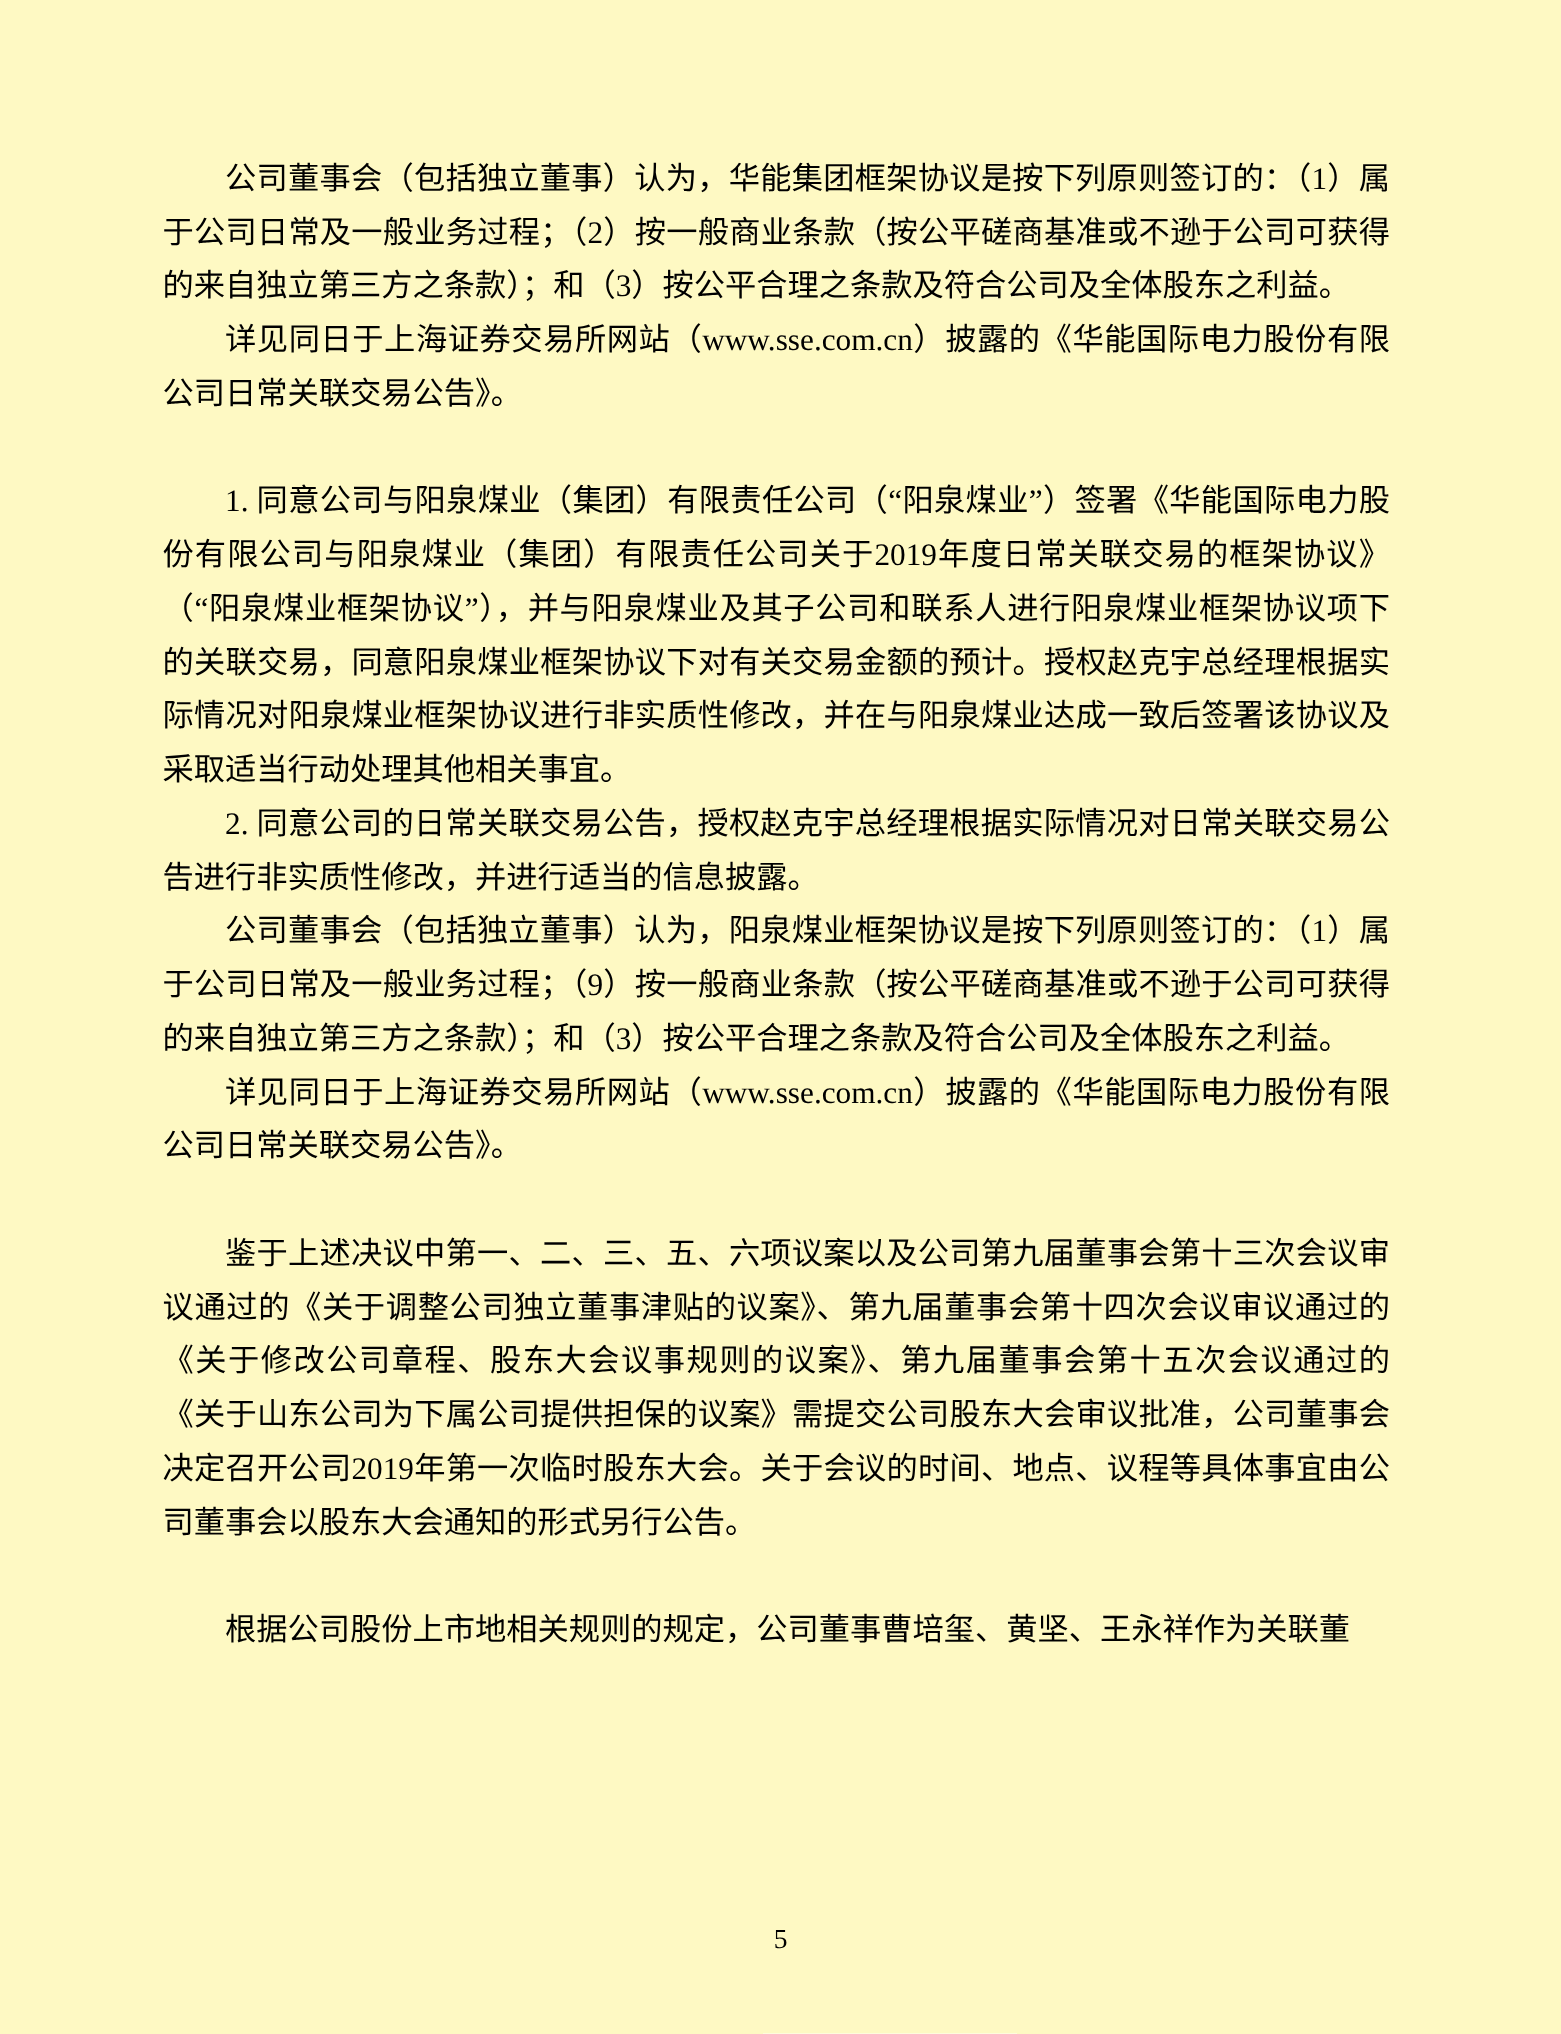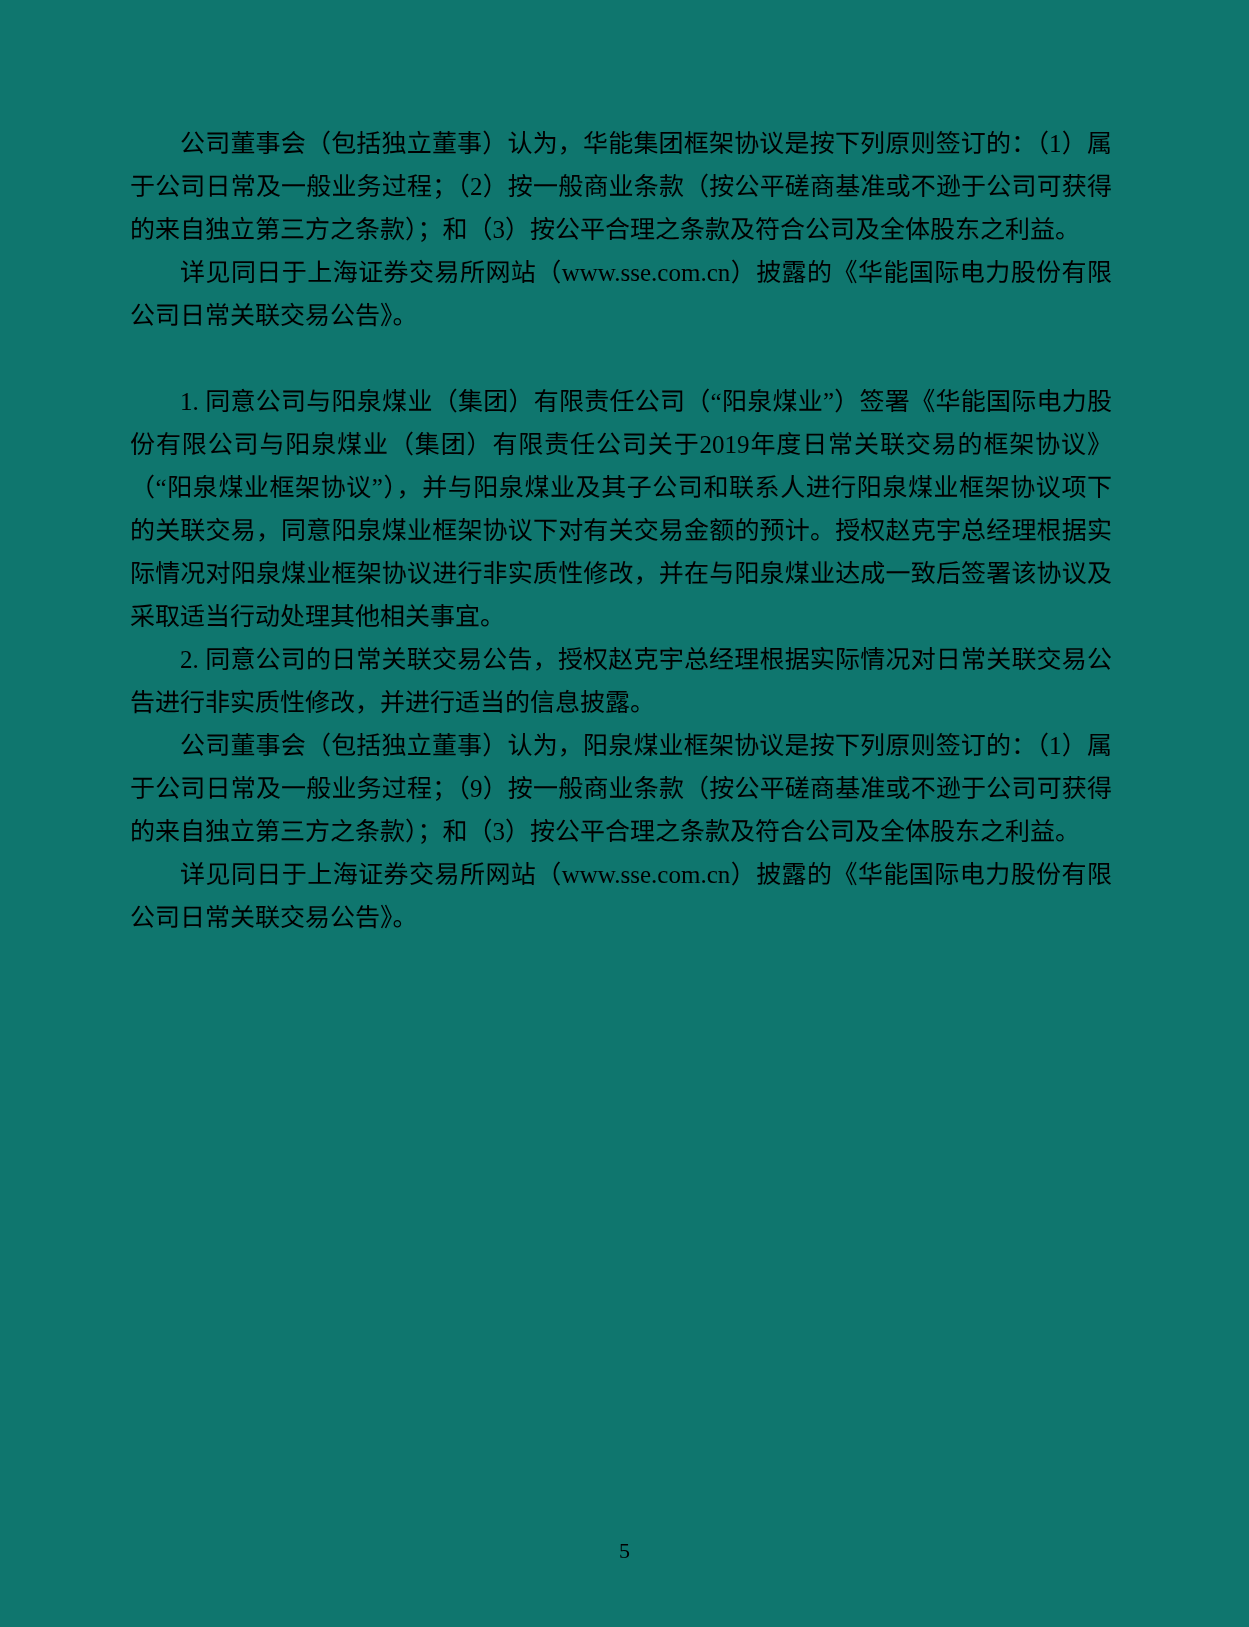--- a/index.html
+++ b/index.html
@@ -4,21 +4,21 @@
 <style>
   html, body {
     margin: 0;
     padding: 0;
     background: #ffffff;
   }
   .page {
     position: relative;
     width: 1249px;
     height: 1627px;
-    background: #0f766e;
+    background: #fef9c3;
     color: #000000;
     font-family: "Liberation Serif", "DejaVu Serif", serif;
     overflow: hidden;
   }
   .content {
     position: absolute;
     left: 130px;
     top: 122px;
     width: 982px;
   }
@@ -54,18 +54,20 @@
 <main class="page">
   <section class="content" id="doc-body">
       <p class="para">公司董事会（包括独立董事）认为，华能集团框架协议是按下列原则签订的：（1）属于公司日常及一般业务过程；（2）按一般商业条款（按公平磋商基准或不逊于公司可获得的来自独立第三方之条款）；和（3）按公平合理之条款及符合公司及全体股东之利益。</p>
       <p class="para">详见同日于上海证券交易所网站（www.sse.com.cn）披露的《华能国际电力股份有限公司日常关联交易公告》。</p>
       <div class="spacer"></div>
       <p class="para">1. 同意公司与阳泉煤业（集团）有限责任公司（“阳泉煤业”）签署《华能国际电力股份有限公司与阳泉煤业（集团）有限责任公司关于2019年度日常关联交易的框架协议》（“阳泉煤业框架协议”），并与阳泉煤业及其子公司和联系人进行阳泉煤业框架协议项下的关联交易，同意阳泉煤业框架协议下对有关交易金额的预计。授权赵克宇总经理根据实际情况对阳泉煤业框架协议进行非实质性修改，并在与阳泉煤业达成一致后签署该协议及采取适当行动处理其他相关事宜。</p>
       <p class="para">2. 同意公司的日常关联交易公告，授权赵克宇总经理根据实际情况对日常关联交易公告进行非实质性修改，并进行适当的信息披露。</p>
       <p class="para">公司董事会（包括独立董事）认为，阳泉煤业框架协议是按下列原则签订的：（1）属于公司日常及一般业务过程；（9）按一般商业条款（按公平磋商基准或不逊于公司可获得的来自独立第三方之条款）；和（3）按公平合理之条款及符合公司及全体股东之利益。</p>
       <p class="para">详见同日于上海证券交易所网站（www.sse.com.cn）披露的《华能国际电力股份有限公司日常关联交易公告》。</p>
       <div class="spacer"></div>
+      <p class="para">鉴于上述决议中第一、二、三、五、六项议案以及公司第九届董事会第十三次会议审议通过的《关于调整公司独立董事津贴的议案》、第九届董事会第十四次会议审议通过的《关于修改公司章程、股东大会议事规则的议案》、第九届董事会第十五次会议通过的《关于山东公司为下属公司提供担保的议案》需提交公司股东大会审议批准，公司董事会决定召开公司2019年第一次临时股东大会。关于会议的时间、地点、议程等具体事宜由公司董事会以股东大会通知的形式另行公告。</p>
       <div class="spacer"></div>
+      <p class="para">根据公司股份上市地相关规则的规定，公司董事曹培玺、黄坚、王永祥作为关联董</p>
     </section>
   <footer class="page-footer">
     <span>5</span>
   </footer>
 </main>
 
 </body></html>

